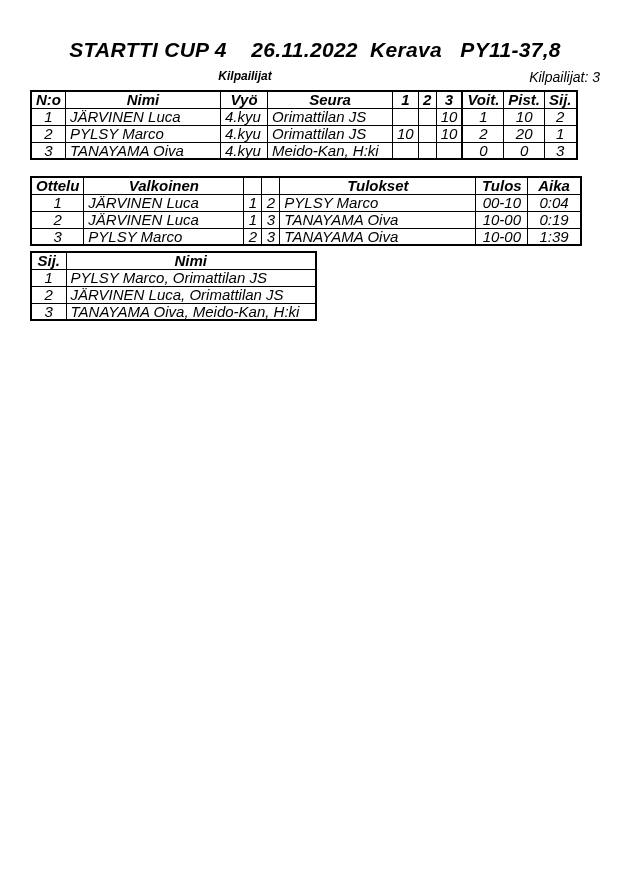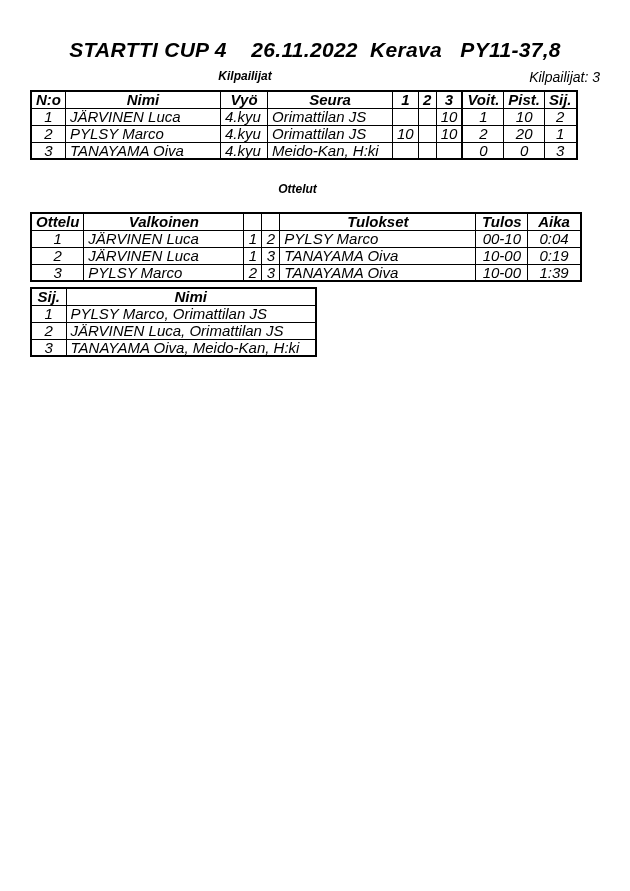--- a/index.html
+++ b/index.html
@@ -134,21 +134,20 @@
         <td class="ac"></td>
         <td class="ac"></td>
         <td class="ac"></td>
         <td class="ac thick-left">0</td>
         <td class="ac">0</td>
         <td class="ac">3</td>
       </tr>
     </tbody>
   </table>
 
-  <div class="caption caption-matches">Ottelut</div>
 
   <table class="t-matches">
     <colgroup>
       <col style="width:38px">
         <col style="width:160px">
         <col style="width:18px">
         <col style="width:18px">
       <col style="width:196px">
         <col style="width:52px">
         <col style="width:53px">

